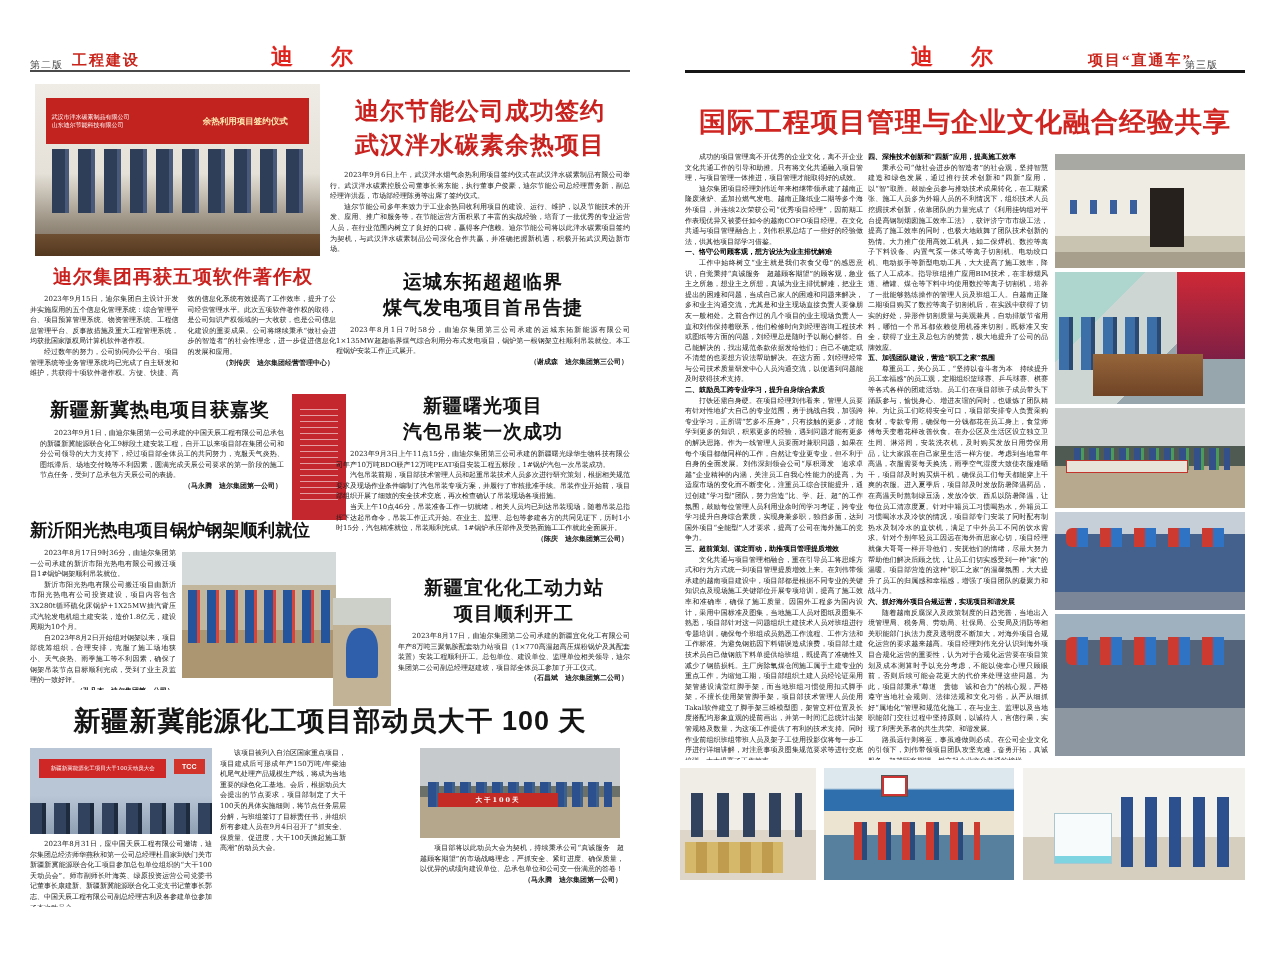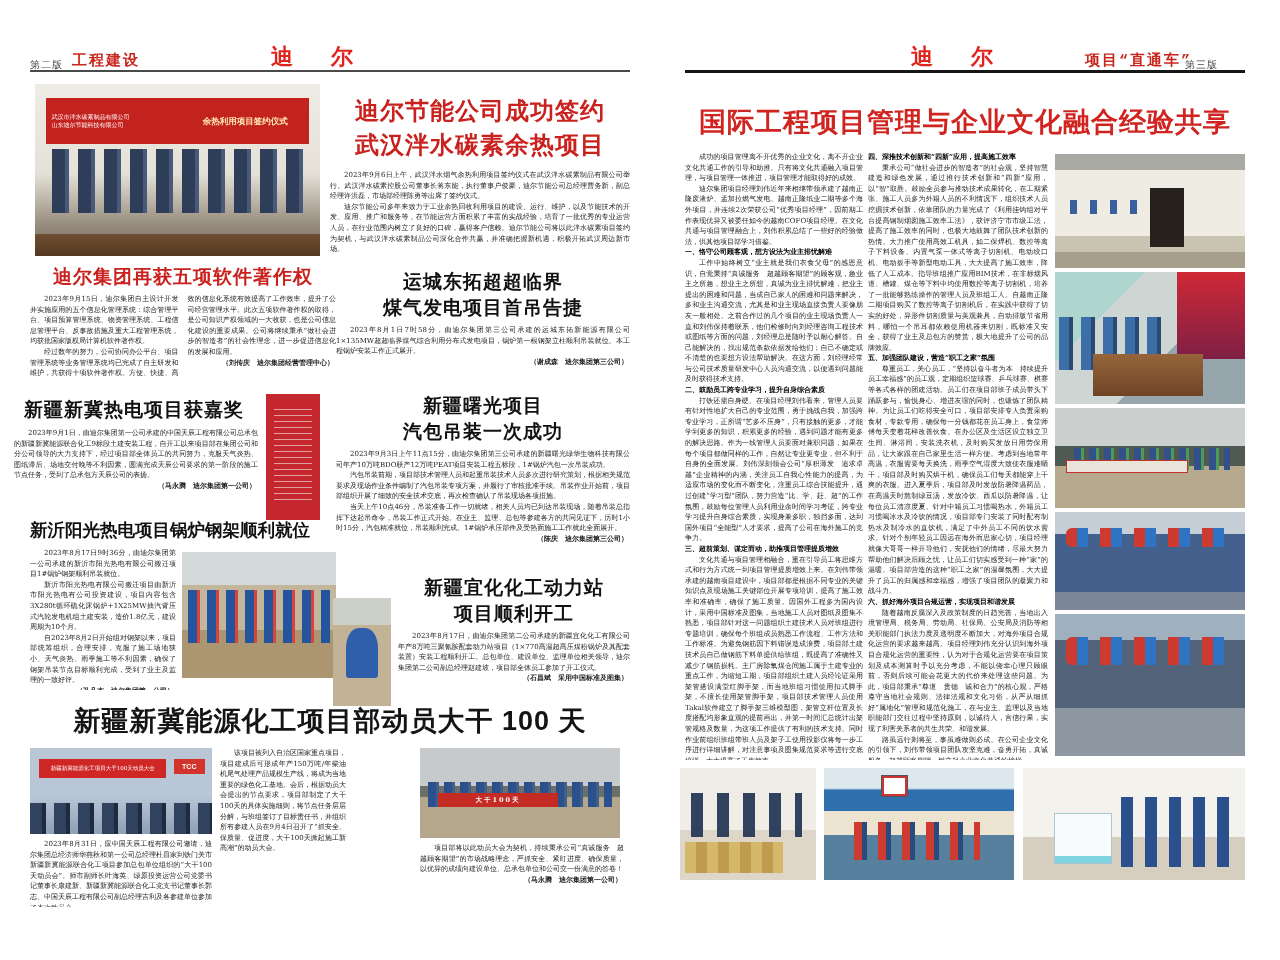--- a/index.html
+++ b/index.html
@@ -4,21 +4,21 @@
 <style>
   *{margin:0;padding:0;box-sizing:border-box}
   html,body{width:1280px;height:960px}
   body{background:#fbfaf8;font-family:"DejaVu Serif","Liberation Serif",serif;color:#1d1d1d;position:relative;overflow:hidden}
   .abs{position:absolute}
   .page{position:absolute;top:0;width:640px;height:960px;background:#fff}
   #pageL{left:0}#pageR{left:640px}
 
   
   .ed{font-size:10px;color:#444;letter-spacing:1px}
-  .sec{font-family:Liberation Mono, monospace;font-weight:700;font-size:15px;color:#c9251c;letter-spacing:2px}
+  .sec{font-family:Liberation Serif, serif;font-weight:700;font-size:15px;color:#c9251c;letter-spacing:2px}
   .masthead{font-family:"Liberation Sans",sans-serif;font-weight:700;font-size:22px;color:#e0231c;letter-spacing:16px;text-align:center}
   .rule{background:#4a4a4a}
 
   
   .t-red-lg{font-family:"Liberation Sans",sans-serif;font-weight:700;color:#c9211e;font-size:24px;line-height:34px;text-align:center;letter-spacing:1px}
   .t-red-md{font-weight:700;color:#c9211e;font-size:19px;line-height:24px;text-align:center;letter-spacing:1px}
   .t-blk{font-weight:700;color:#111;font-size:19px;line-height:26px;text-align:center;letter-spacing:1px}
   .t-blk-sm{font-weight:700;color:#111;font-size:17.5px;line-height:24px;text-align:left}
   .t-big{font-family:"Liberation Sans",sans-serif;font-weight:700;color:#141414;font-size:27px;line-height:34px;text-align:center;letter-spacing:1px}
   .t-rp{font-family:"Liberation Sans",sans-serif;font-weight:700;color:#cf2420;font-size:27px;line-height:32px;text-align:center;letter-spacing:1px}
@@ -121,21 +121,21 @@
     <div class="t-blk">
       <div>运城东拓超超临界</div>
       <div>煤气发电项目首吊告捷</div>
     </div>
     <div class="bd clip" style="margin-top:5px;height:56px">
       <p>2023年8月1日7时58分，由迪尔集团第三公司承建的运城东拓新能源有限公司1×135MW超超临界煤气综合利用分布式发电项目，锅炉第一根钢架立柱顺利吊装就位。本工程锅炉安装工作正式展开。</p>
       <p class="byline">（谢成森　迪尔集团第三公司）</p>
     </div>
   </div>
 
-  <div class="abs" style="left:14px;top:396px;width:306px">
+  <div class="abs" style="left:40px;top:396px;width:306px">
     <div class="t-blk" style="width:240px">新疆新冀热电项目获嘉奖</div>
     <div class="photo reddoc" style="right:0;top:-2px;width:54px;height:126px">
       <div class="doclines"></div>
     </div>
     <div class="bd clip" style="margin-top:6px;width:244px;height:98px">
       <p>2023年9月1日，由迪尔集团第一公司承建的中国天辰工程有限公司总承包的新疆新冀能源联合化工9标段土建安装工程，自开工以来项目部在集团公司和分公司领导的大力支持下，经过项目部全体员工的共同努力，克服天气炎热、图纸滞后、场地交付晚等不利因素，圆满完成天辰公司要求的第一阶段的施工节点任务，受到了总承包方天辰公司的表扬。</p>
       <p class="byline">（马永腾　迪尔集团第一公司）</p>
     </div>
   </div>
 
@@ -169,21 +169,21 @@
     <div class="photo p-worker" style="left:-3px;top:24px;width:58px;height:108px">
       <div class="fig"></div>
     </div>
     <div style="margin-left:62px">
       <div class="t-blk">
         <div>新疆宜化化工动力站</div>
         <div>项目顺利开工</div>
       </div>
       <div class="bd clip" style="margin-top:5px;height:62px">
         <p>2023年8月17日，由迪尔集团第二公司承建的新疆宜化化工有限公司年产8万吨三聚氰胺配套动力站项目（1×770高温超高压煤粉锅炉及其配套装置）安装工程顺利开工。总包单位、建设单位、监理单位相关领导，迪尔集团第二公司副总经理赵建坡，项目部全体员工参加了开工仪式。</p>
-        <p class="byline">（石昌斌　采用中国标准及图集）</p>
+        <p class="byline">（石昌斌　迪尔集团第二公司）</p>
       </div>
     </div>
   </div>
 
   <div class="abs" style="left:30px;top:704px;width:600px">
     <div class="t-big">新疆新冀能源化工项目部动员大干 100 天</div>
     <div style="display:flex;gap:8px;margin-top:10px">
       <div style="width:182px">
         <div class="photo p-meetA" style="position:relative;width:182px;height:86px">
           <div class="mbanner">新疆新冀能源化工项目大干100天动员大会</div>

